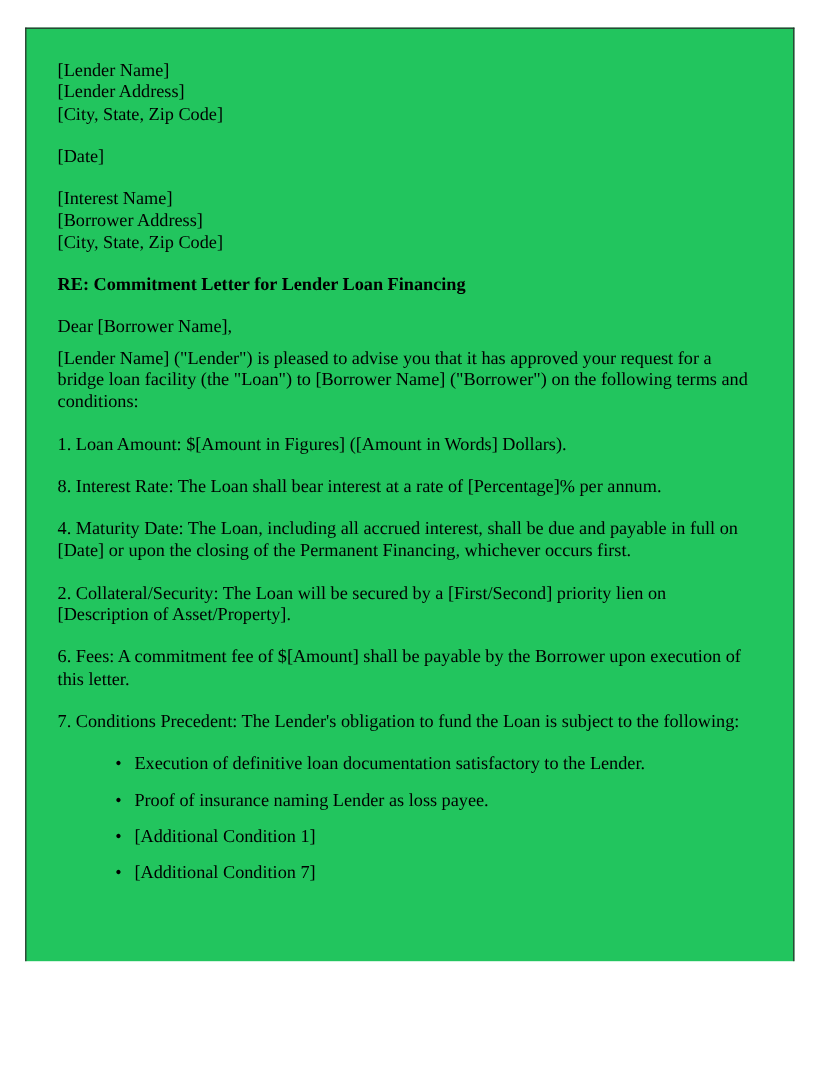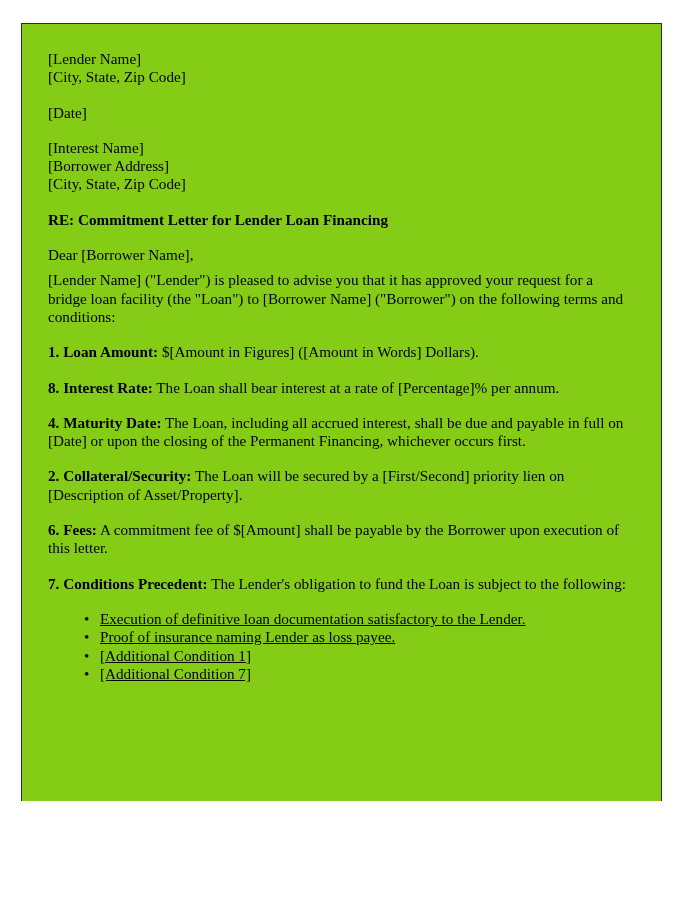--- a/index.html
+++ b/index.html
@@ -16,21 +16,21 @@
     overflow: hidden;
   }
 
   
   .page-sheet {
     position: absolute;
     left: 21px;
     top: 23px;
     width: 641px;
     height: 778px;
-    background: #84cc16;
+    background: #22c55e;
     border-left: 1px solid #2b2b2b;
     border-right: 1px solid #2b2b2b;
     border-top: 1px solid #2b2b2b;
     border-bottom: none;
     box-sizing: border-box;
   }
 
   .page-content {
     position: absolute;
     left: 26px;
@@ -56,52 +56,52 @@
   .salutation {
     margin: 0 0 7px 0;
   }
 
   .para {
     margin: 0 0 17px 0;
     text-align: left;
   }
 
   .term-label {
-    font-weight: bold;
+    font-weight: normal;
   }
 
   .conditions-list {
     margin: 3px 0 0 0;
     padding: 0 0 0 52px;
     list-style: none;
   }
   .conditions-list li {
     position: relative;
-    margin: 0;
+    margin: 12px;
     padding: 0;
     line-height: 18.3px;
-    text-decoration: underline;
   }
   .conditions-list li::before {
     content: "\2022";
     position: absolute;
     left: -16px;
     top: 0;
     font-size: 15.2px;
     line-height: 18.3px;
   }
 </style>
 </head>
 <body>
 
 <div class="page-sheet">
   <div class="page-content">
 
     <div class="addr-block">
       <span class="addr-line">[Lender Name]</span>
+      <span class="addr-line">[Lender Address]</span>
       <span class="addr-line">[City, State, Zip Code]</span>
     </div>
 
     <div class="addr-block">
       <span class="addr-line">[Date]</span>
     </div>
 
     <div class="addr-block">
       <span class="addr-line">[Interest Name]</span>
       <span class="addr-line">[Borrower Address]</span>

